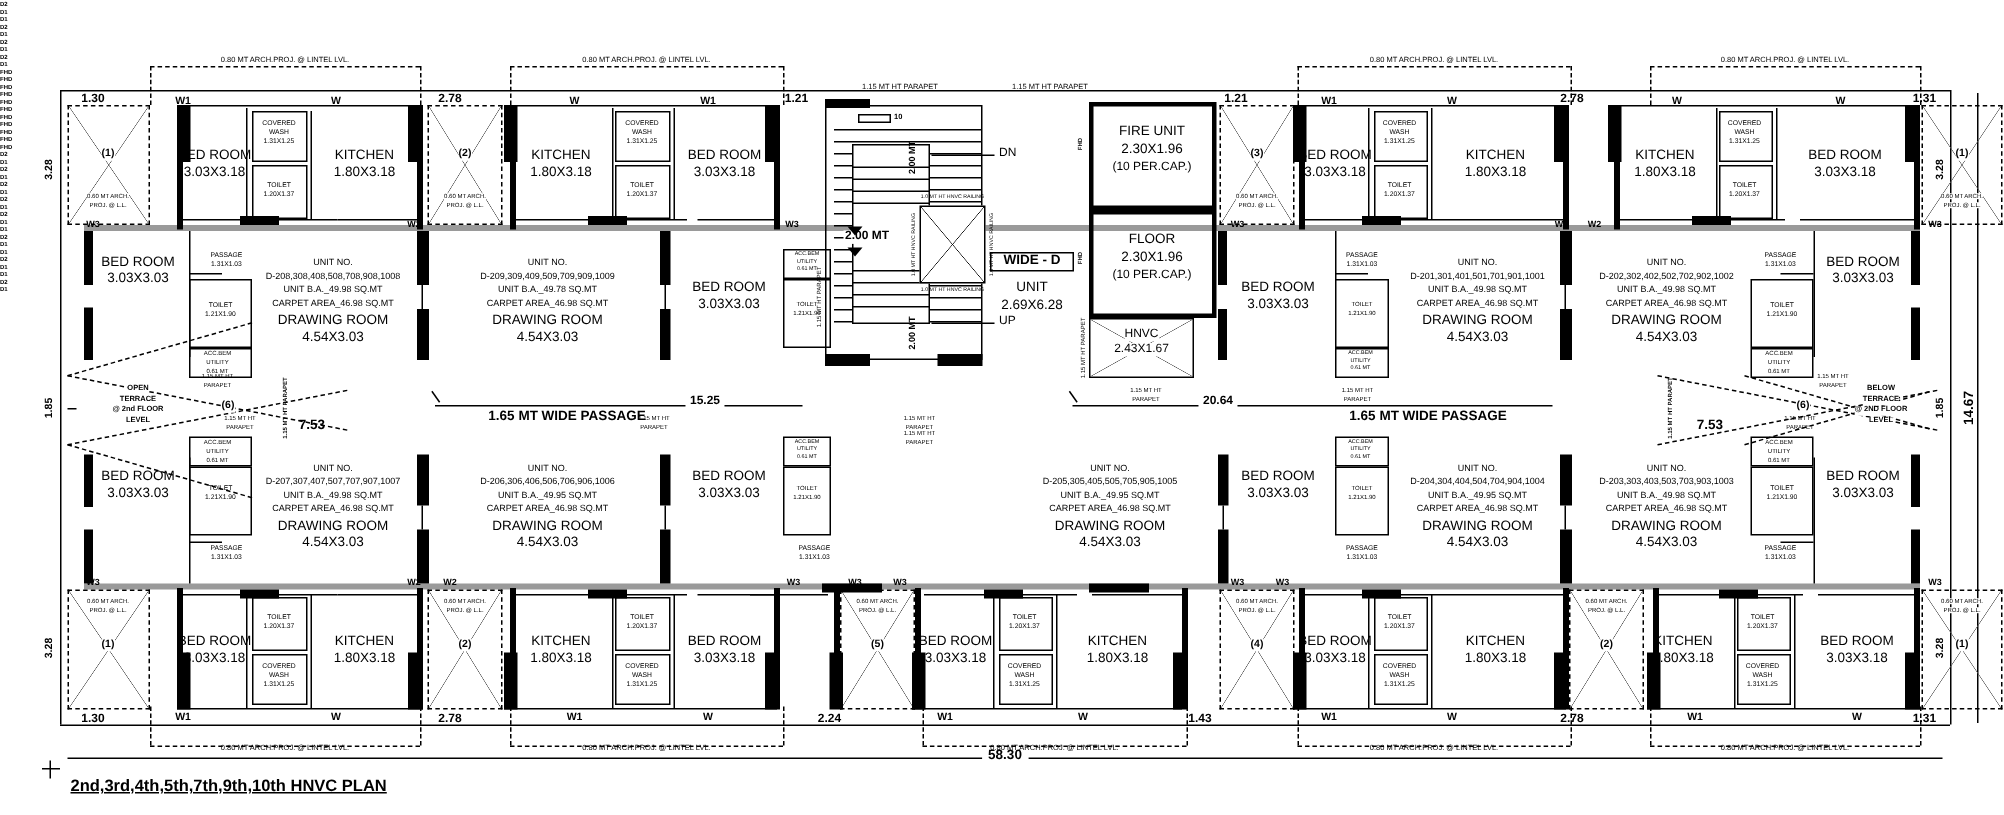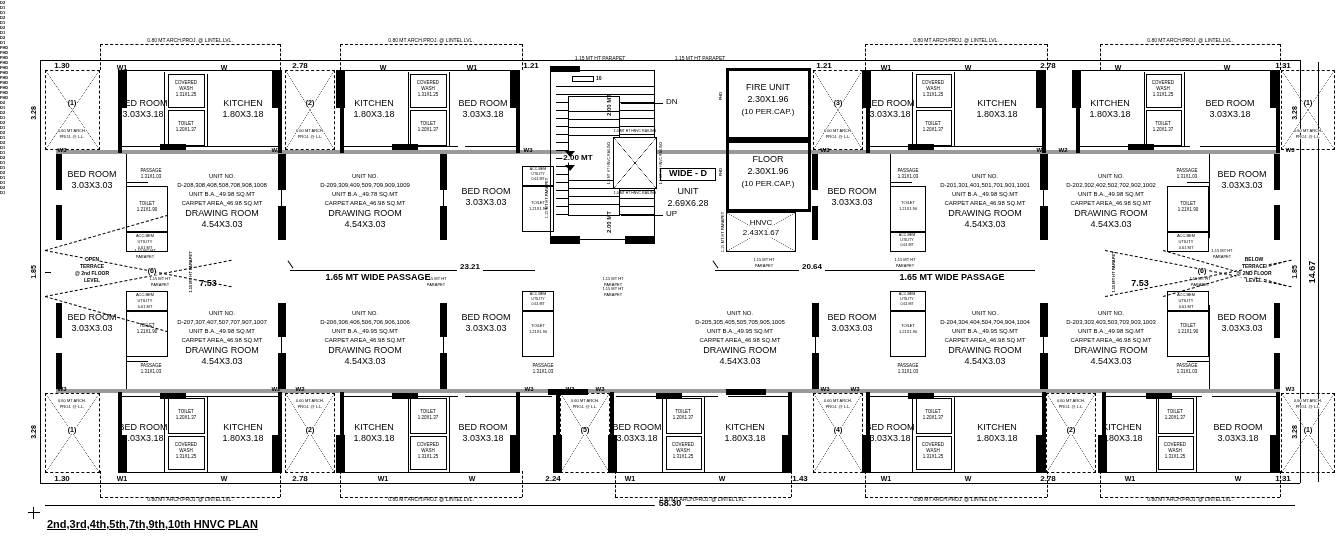--- a/index.html
+++ b/index.html
@@ -468,21 +468,21 @@
   <div class="cc f45" style="left:1188px;top:204px;">TOILET</div>
   <div class="cc f45" style="left:1188px;top:210px;">1.21X1.90</div>
   <div class="box" style="left:1167px;top:232px;width:42px;height:20px;"></div>
   <div class="cc f4" style="left:1186px;top:236px;">ACC.BEM</div>
   <div class="cc f4" style="left:1186px;top:242px;">UTILITY</div>
   <div class="cc f4" style="left:1186px;top:248px;">0.61 MT</div>
   <div class="f4 b" style="left:1200px;top:181px;">D2</div>
   <div class="f4 b" style="left:1212px;top:166px;">D1</div>
 
   <div class="line" style="left:290px;top:270px;width:245px;"></div>
-  <div class="c f8 b" style="left:470px;top:263px;background:#fff;padding:0 3px;">23.21</div>
+  <div class="c f8 b" style="left:470px;top:263px;background:#fff;padding:0 3px;">15.25</div>
   <div class="c f9 b" style="left:378px;top:273px;background:#fff;padding:0 3px;">1.65 MT WIDE PASSAGE</div>
   <div style="position:absolute;left:286px;top:264px;width:9px;height:1px;background:#000;transform:rotate(55deg);"></div>
 
   <div class="line" style="left:715px;top:270px;width:320px;"></div>
   <div class="c f8 b" style="left:812px;top:263px;background:#fff;padding:0 3px;">20.64</div>
   <div class="c f9 b" style="left:952px;top:273px;background:#fff;padding:0 3px;">1.65 MT WIDE PASSAGE</div>
   <div style="position:absolute;left:711px;top:264px;width:9px;height:1px;background:#000;transform:rotate(55deg);"></div>
 
   <div class="c f4" style="left:436px;top:277px;">1.15 MT HT</div>
   <div class="c f4" style="left:436px;top:283px;">PARAPET</div>

